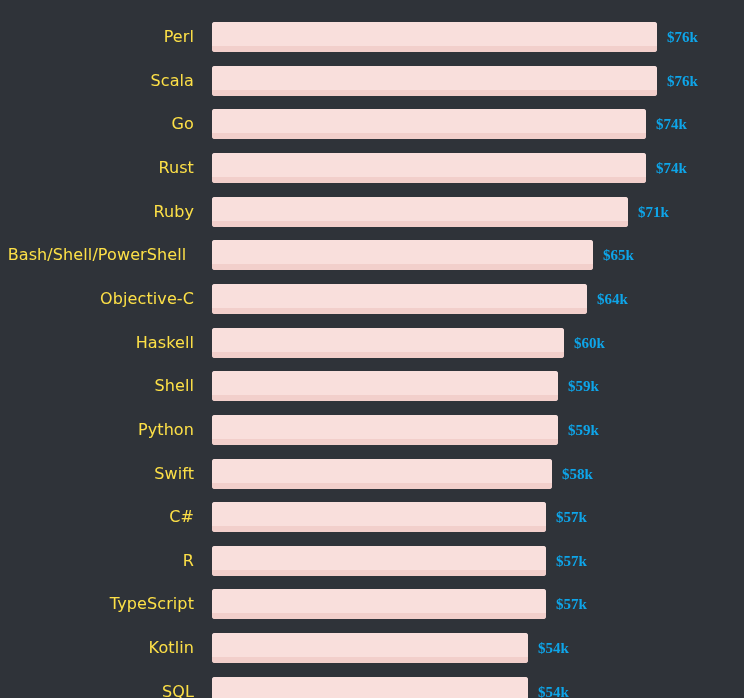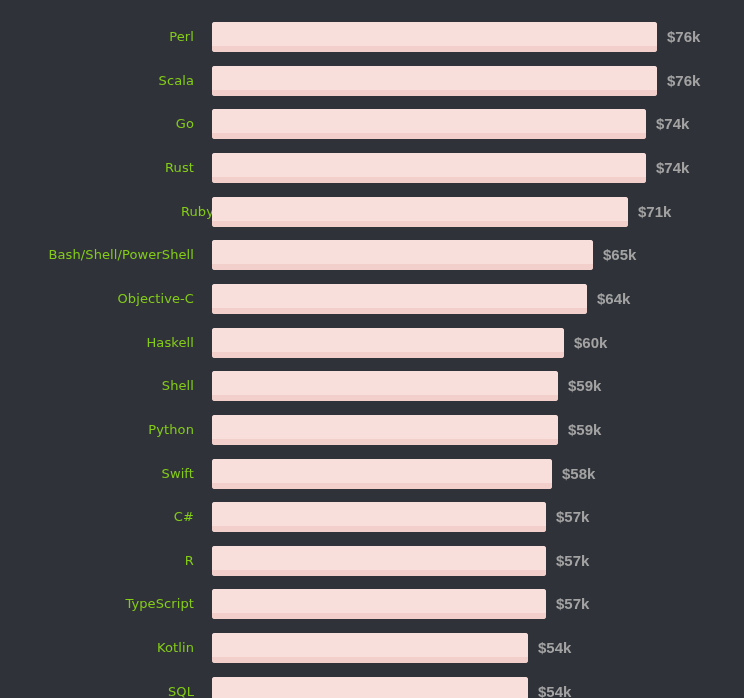--- a/index.html
+++ b/index.html
@@ -43,22 +43,22 @@
 
   
   .cat-label {
     position: absolute;
     left: 0;
     top: 0;
     width: 194px;
     height: 30px;
     line-height: 30px;
     text-align: right;
-    color: #84cc16;
-    font-size: 13px;
+    color: #fde047;
+    font-size: 16px;
     font-weight: 400;
     white-space: nowrap;
     letter-spacing: 0.1px;
   }
 
   
   .bar-track {
     position: absolute;
     left: 212px;
     top: 0;
@@ -92,25 +92,25 @@
     height: 6px;
     background: #f2cfcb;
   }
 
   
   .value-label {
     position: absolute;
     top: 0;
     height: 30px;
     line-height: 30px;
-    color: #a3a3a3;
+    color: #0ea5e9;
     font-size: 15px;
     font-weight: 700;
     white-space: nowrap;
-    font-family: Liberation Sans, sans-serif;
+    font-family: Liberation Serif, serif;
   }
 </style>
 </head>
 <body>
 
 <div id="chart-root">
   <div class="plot" id="plot">
       <div class="bar-row" style="top: 22px;">
         <div class="cat-label" style="width: 194px;">Perl</div>
         <div class="bar-track" style="left: 212px; width: 445px;">
@@ -145,31 +145,31 @@
         <div class="cat-label" style="width: 194px;">Rust</div>
         <div class="bar-track" style="left: 212px; width: 434px;">
           <div class="bar">
             <div class="bar-top"></div>
             <div class="bar-bottom"></div>
           </div>
         </div>
         <div class="value-label" style="left: 656px;">$74k</div>
       </div>
       <div class="bar-row" style="top: 197px;">
-        <div class="cat-label" style="width: 194px; margin-left: 20px;">Ruby</div>
+        <div class="cat-label" style="width: 194px;">Ruby</div>
         <div class="bar-track" style="left: 212px; width: 416px;">
           <div class="bar">
             <div class="bar-top"></div>
             <div class="bar-bottom"></div>
           </div>
         </div>
         <div class="value-label" style="left: 638px;">$71k</div>
       </div>
       <div class="bar-row" style="top: 240px;">
-        <div class="cat-label" style="width: 194px;">Bash/Shell/PowerShell</div>
+        <div class="cat-label" style="width: 194px; text-align: center;">Bash/Shell/PowerShell</div>
         <div class="bar-track" style="left: 212px; width: 381px;">
           <div class="bar">
             <div class="bar-top"></div>
             <div class="bar-bottom"></div>
           </div>
         </div>
         <div class="value-label" style="left: 603px;">$65k</div>
       </div>
       <div class="bar-row" style="top: 284px;">
         <div class="cat-label" style="width: 194px;">Objective-C</div>

